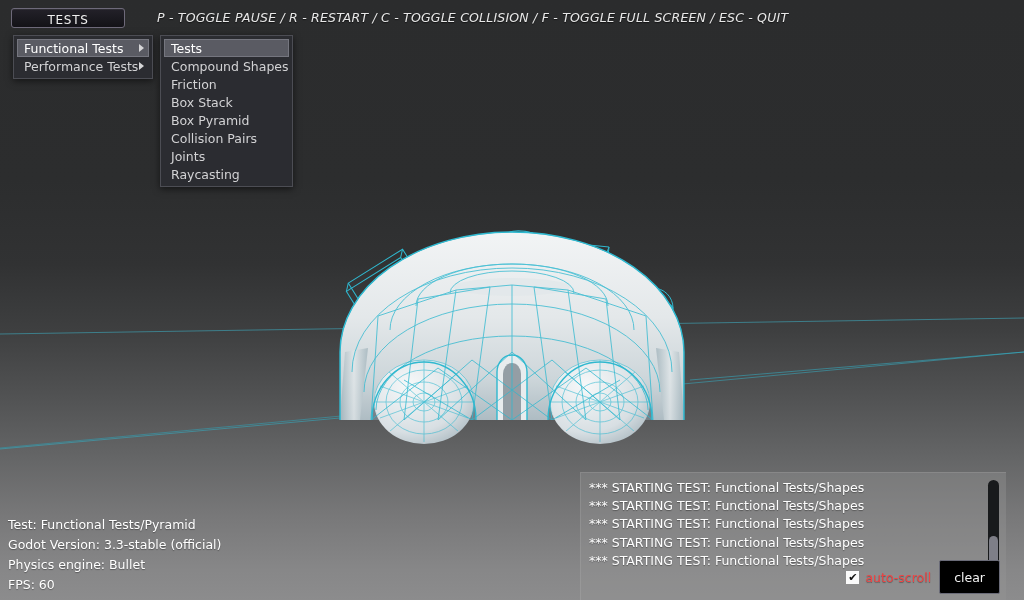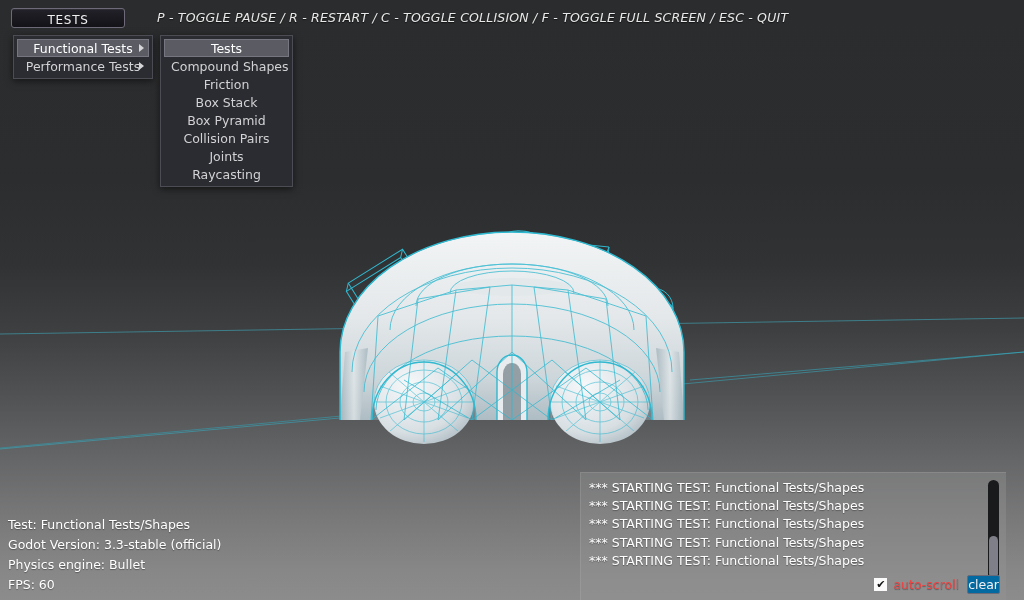--- a/index.html
+++ b/index.html
@@ -84,21 +84,20 @@
     position: relative;
     height: 18px;
     line-height: 18px;
     padding: 0 6px;
     font-size: 12.5px;
     color: #d2d2d4;
     white-space: nowrap;
     cursor: pointer;
     border: 1px solid transparent;
     box-sizing: border-box;
-    text-align: center;
   }
   .menu-item.highlighted {
     background: #5a5b63;
     border-color: #75767f;
     color: #ffffff;
   }
   .menu-item .arrow {
     position: absolute;
     right: 4px;
     top: 50%;
@@ -186,26 +185,26 @@
     color: #111;
     font-size: 11px;
     line-height: 1;
   }
   #autoscroll-label {
     font-size: 12.5px;
     color: #ef4444;
     text-shadow: 0 1px 1px rgba(0,0,0,.35);
   }
   #clear-button {
-    height: 19px;
-    padding: 0 0;
+    height: 34px;
+    padding: 0 14px;
     box-sizing: border-box;
     display: flex;
     align-items: center;
-    background: #0369a1;
+    background: #000000;
     border: 1px solid #6a6b78;
     border-radius: 2px;
     color: #f2f2f2;
     font-size: 12.5px;
     cursor: pointer;
   }
 </style>
 </head>
 <body>
 
@@ -423,21 +422,21 @@
     </div>
     <div class="menu-item">
       <span>Joints</span>
     </div>
     <div class="menu-item">
       <span>Raycasting</span>
     </div>
   </div>
 
   <div id="status">
-    <div>Test: Functional Tests/Shapes</div>
+    <div>Test: Functional Tests/Pyramid</div>
     <div>Godot Version: 3.3-stable (official)</div>
     <div>Physics engine: Bullet</div>
     <div>FPS: 60</div>
   </div>
 
   <div id="log-panel">
     <div id="log-lines">
       <div>*** STARTING TEST: Functional Tests/Shapes</div>
       <div>*** STARTING TEST: Functional Tests/Shapes</div>
       <div>*** STARTING TEST: Functional Tests/Shapes</div>

